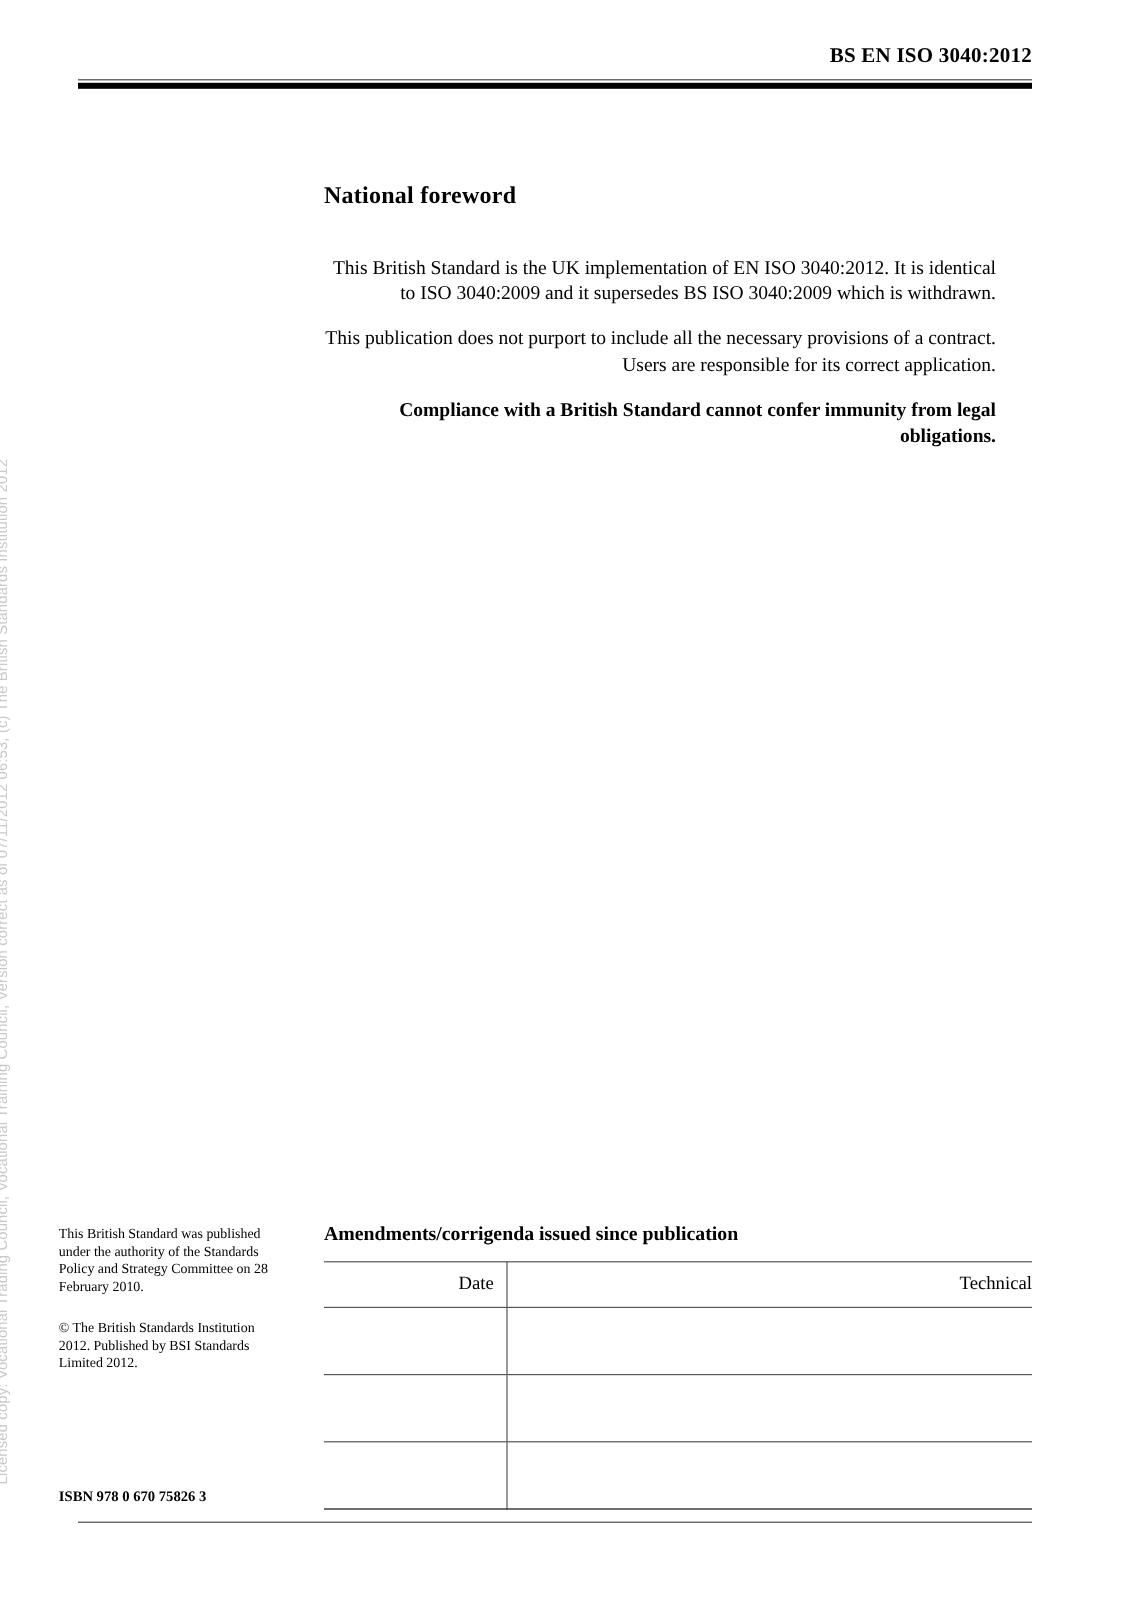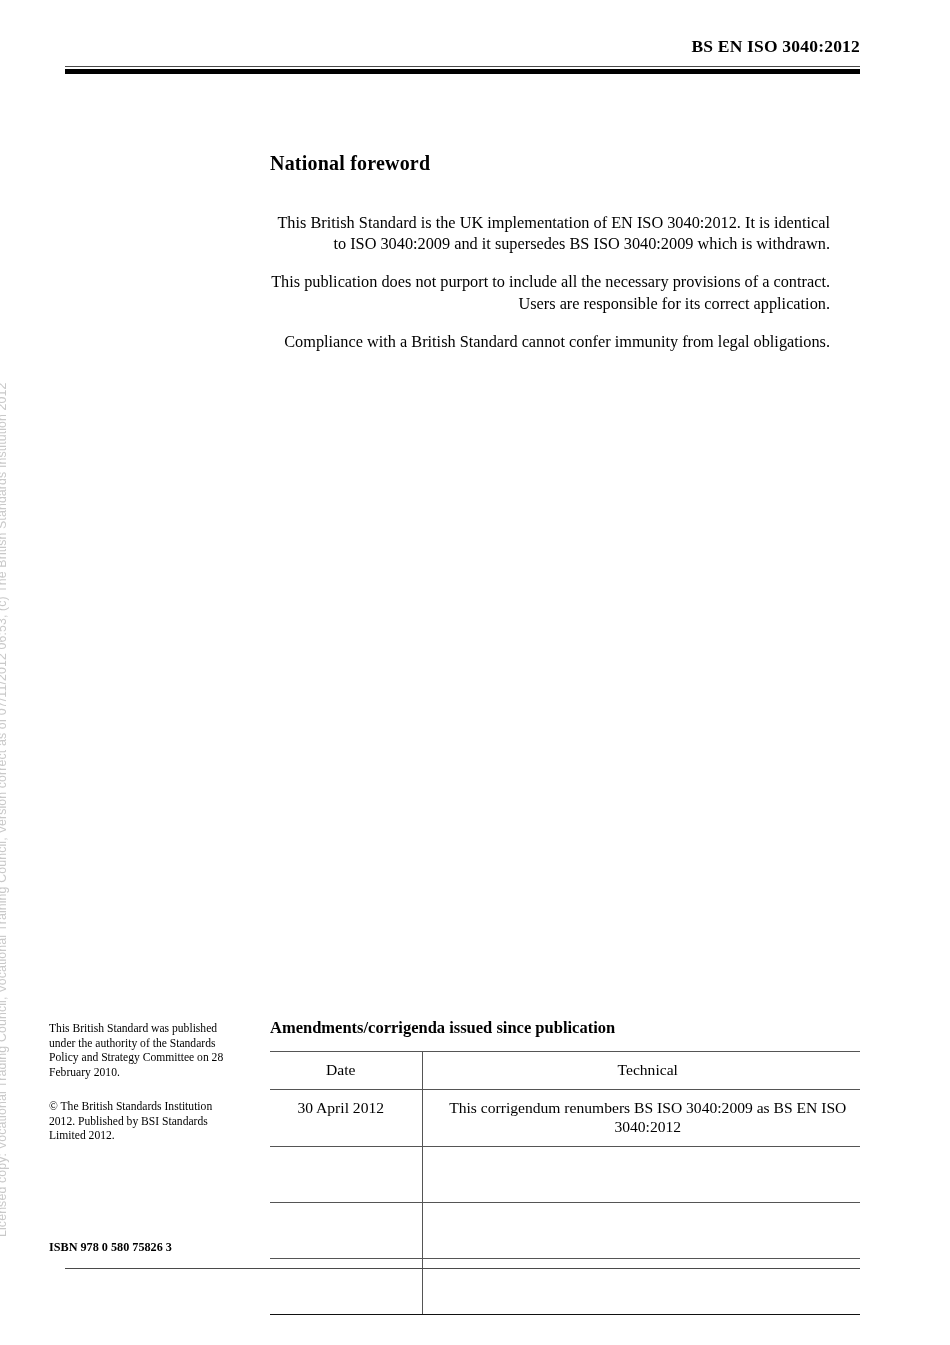--- a/index.html
+++ b/index.html
@@ -80,21 +80,21 @@
     margin: 0 0 38px 0;
     line-height: 1.1;
   }
   .para {
     font-size: 16.3px;
     line-height: 1.30;
     margin: 0 0 17px 0;
     text-align: right;
   }
   .para.bold {
-    font-weight: normal;
+    font-weight: bold;
     margin-top: 7px;
   }
 
   
   .side-notes {
     position: absolute;
     left: 49px;
     top: 1022px;
     width: 190px;
     font-size: 11.6px;
@@ -129,21 +129,21 @@
     width: 590px;
     table-layout: fixed;
   }
   table.amend-table col.c-date { width: 152px; }
   table.amend-table col.c-comments { width: 438px; }
 
   table.amend-table th,
   table.amend-table td {
     font-size: 15.6px;
     font-weight: normal;
-    text-align: center;
+    text-align: right;
     vertical-align: top;
     padding: 8px 0 9px 0;
     line-height: 1.26;
     border-top: 1.3px solid #555555;
     border-bottom: 1.3px solid #555555;
   }
   table.amend-table th.date-col,
   table.amend-table td.date-col {
     border-right: 1.3px solid #555555;
     padding-right: 10px;
@@ -186,41 +186,37 @@
 <div class="content">
   <h1 class="title">National foreword</h1>
   <p class="para">This British Standard is the UK implementation of EN ISO 3040:2012. It is identical to ISO 3040:2009 and it supersedes BS ISO 3040:2009 which is withdrawn.</p>
   <p class="para">This publication does not purport to include all the necessary provisions of a contract. Users are responsible for its correct application.</p>
   <p class="para bold">Compliance with a British Standard cannot confer immunity from legal obligations.</p>
 </div>
 
 <div class="side-notes">
   <div class="block">This British Standard was published under the authority of the Standards Policy and Strategy Committee on 28 February 2010.</div>
   <div class="block">© The British Standards Institution 2012. Published by BSI Standards Limited 2012.</div>
-  <div class="isbn">ISBN 978 0 580 75826 3</div>
+  <div class="isbn">ISBN 978 0 670 75826 3</div>
 </div>
 
 <div class="amend">
   <div class="amend-title">Amendments/corrigenda issued since publication</div>
   <table class="amend-table">
     <colgroup>
       <col class="c-date">
       <col class="c-comments">
     </colgroup>
     <thead>
       <tr>
         <th class="date-col">Date</th>
         <th class="comments-col">Technical</th>
       </tr>
     </thead>
     <tbody>
-      <tr>
-        <td class="date-col">30 April 2012</td>
-        <td class="comments-col">This corrigendum renumbers BS ISO 3040:2009 as BS EN ISO 3040:2012</td>
-      </tr>
       <tr class="empty-row">
         <td class="date-col"></td>
         <td class="comments-col"></td>
       </tr>
       <tr class="empty-row">
         <td class="date-col"></td>
         <td class="comments-col"></td>
       </tr>
       <tr class="empty-row">
         <td class="date-col"></td>

